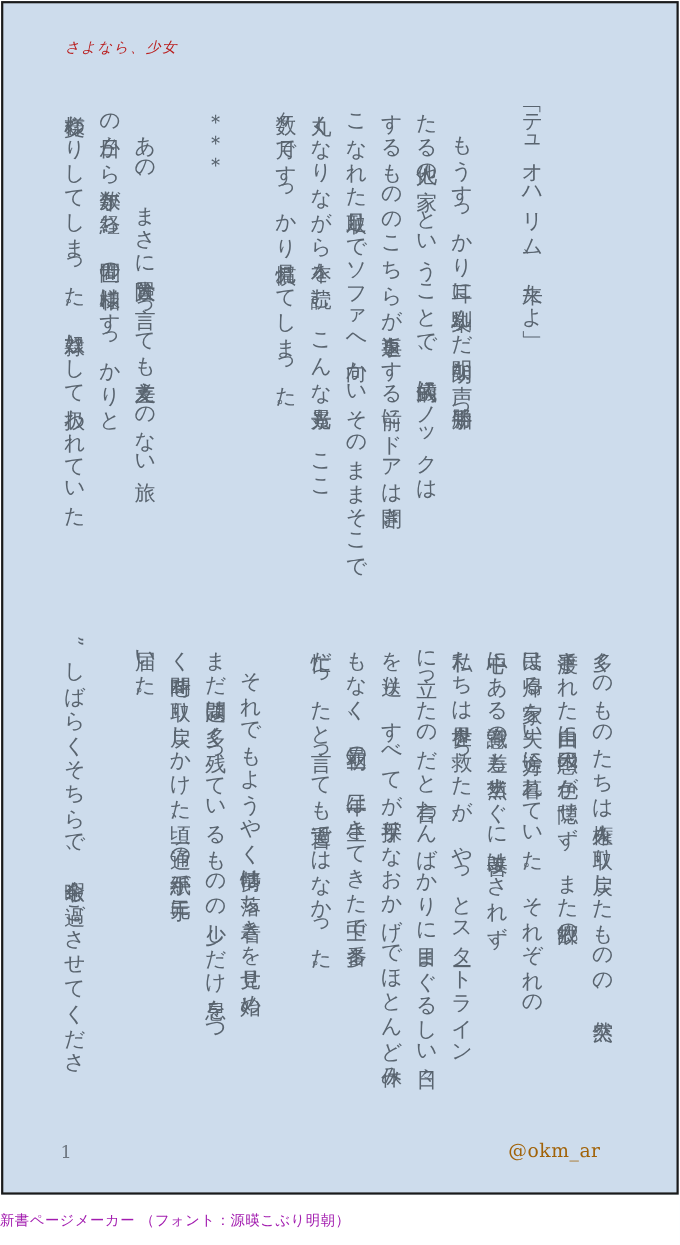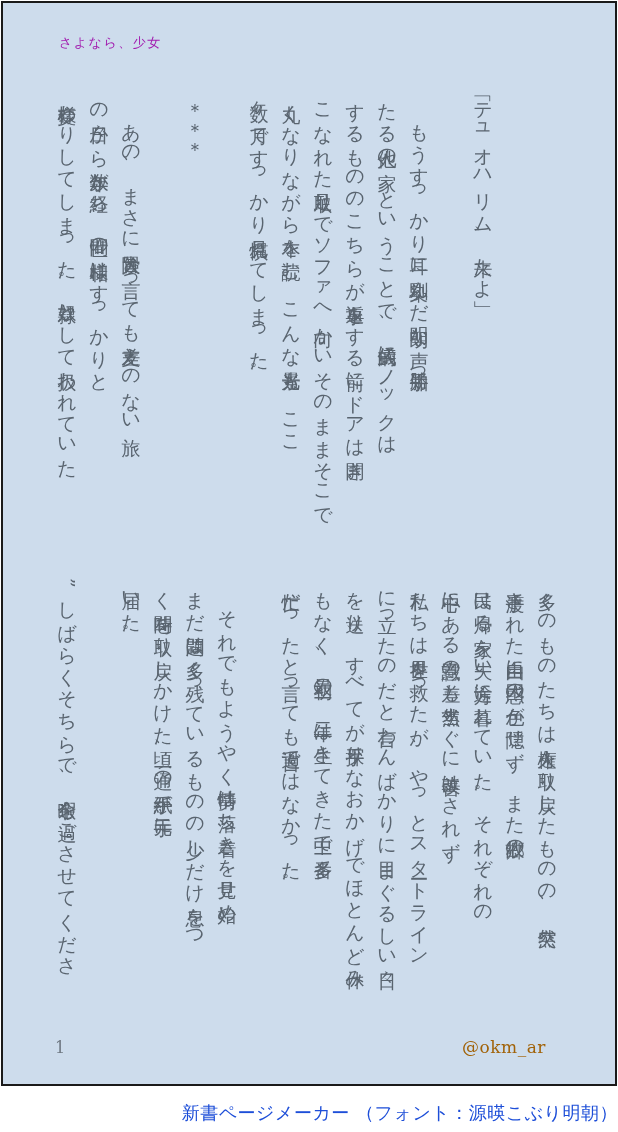--- a/index.html
+++ b/index.html
@@ -20,21 +20,22 @@
     box-sizing: border-box;
     background: #cddcec;
     border: 2px solid #1a1a1a;
   }
   .novel-title {
     position: absolute;
     left: 56px;
     top: 31px;
     font-size: 13px;
     letter-spacing: 1.5px;
-    color: #a21caf;
+    color: #b91c1c;
+    font-style: italic;
   }
   .band {
     position: absolute;
     right: 51px;
     width: 512px;
     writing-mode: vertical-rl;
     text-orientation: mixed;
     font-size: 19px;
     letter-spacing: 0.6px;
     color: #59646f;
@@ -59,24 +60,24 @@
     top: 1034px;
     font-size: 17px;
     letter-spacing: 0.5px;
     color: #a16207;
   }
   .caption {
     position: absolute;
     left: 0;
     right: 0;
     top: 1101px;
-    text-align: right;
-    font-size: 18px;
+    text-align: left;
+    font-size: 13px;
     letter-spacing: 0.5px;
-    color: #1d4ed8;
+    color: #a21caf;
   }
 </style>
 </head>
 <body>
 
 <div class="page">
 
   <div class="card">
 
     <div class="novel-title">さよなら、少女</div>

